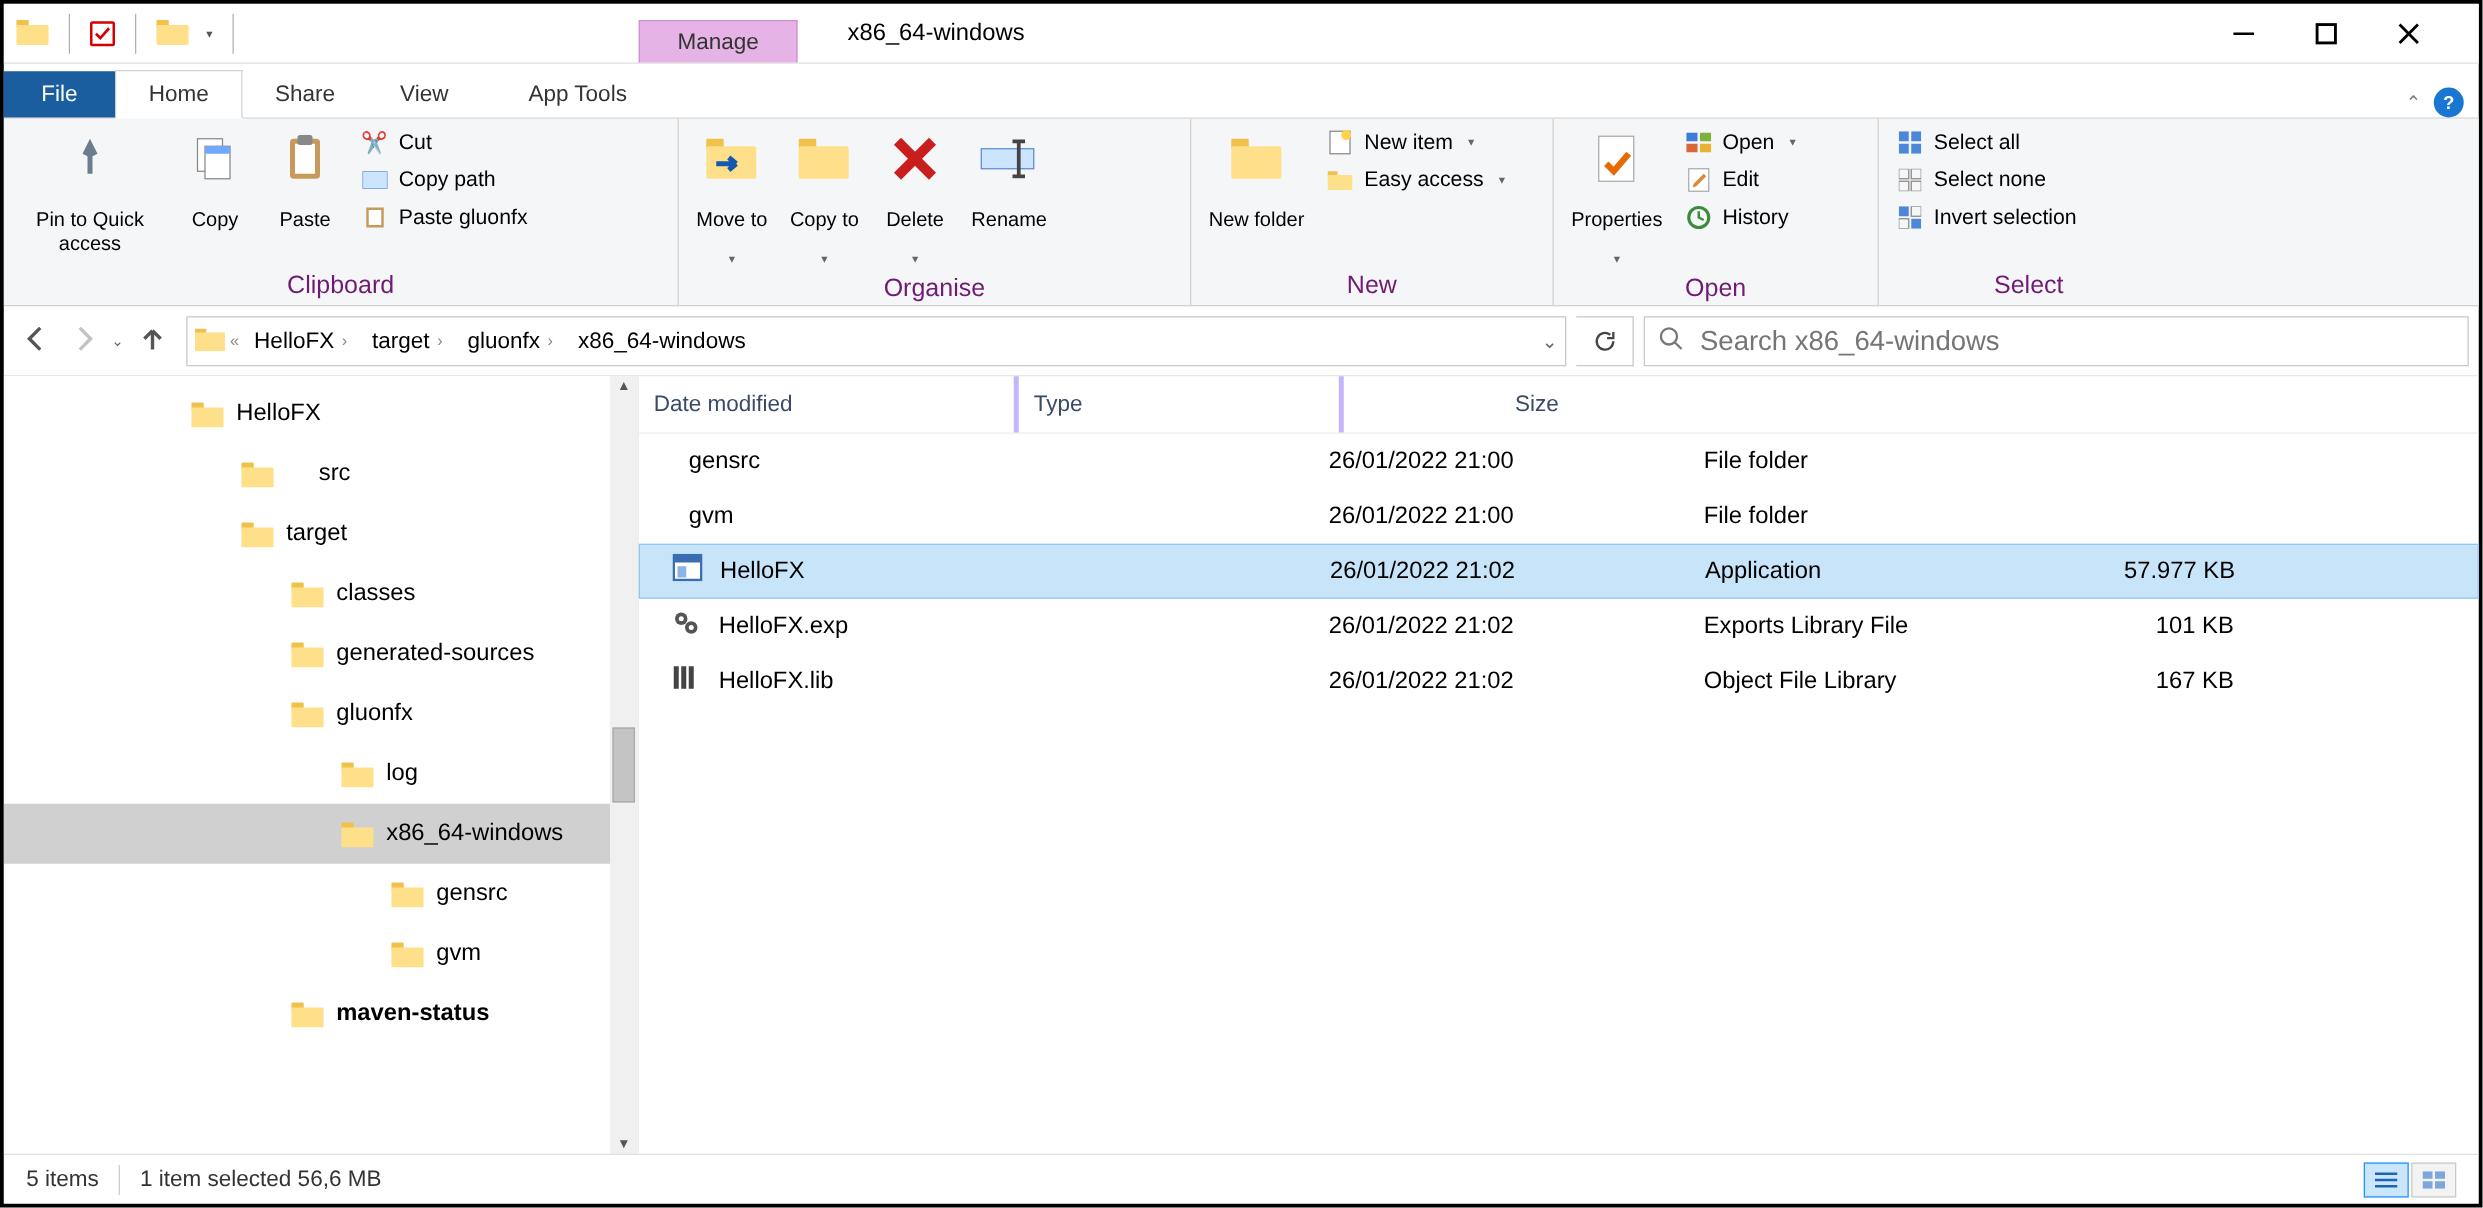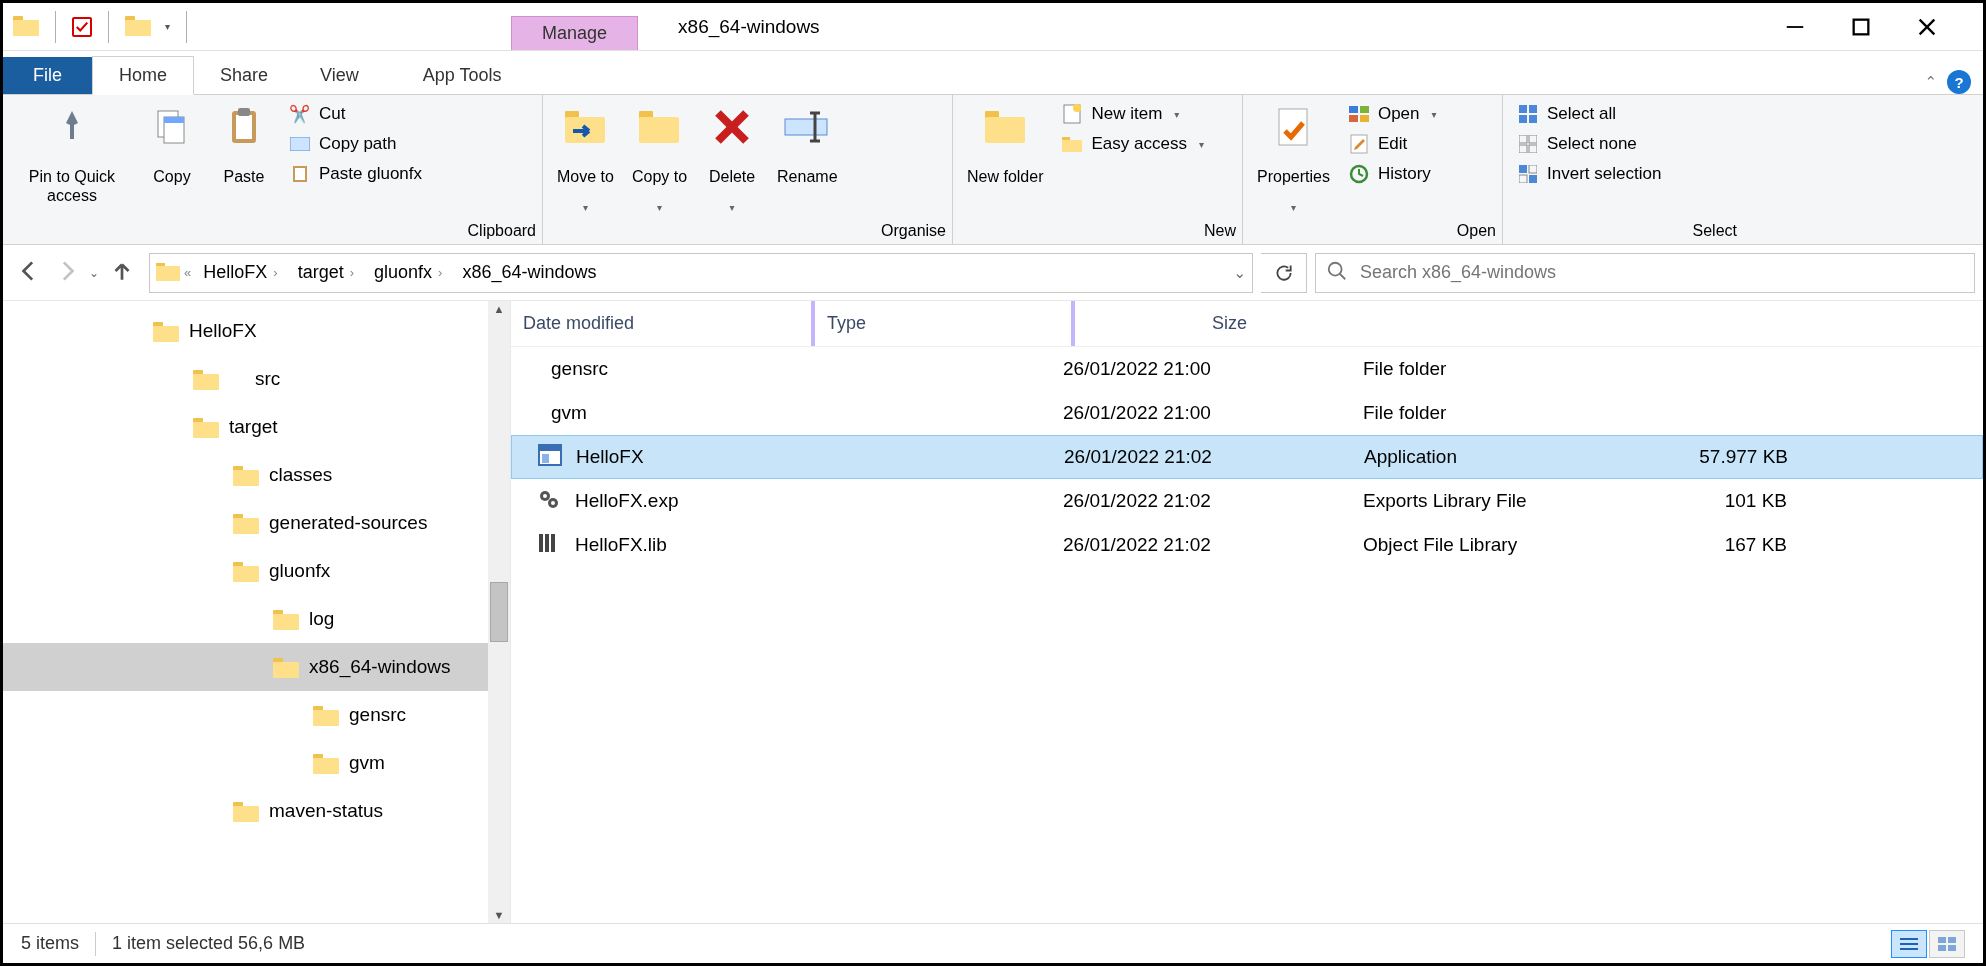--- a/index.html
+++ b/index.html
@@ -72,21 +72,21 @@
 
   
   .ribbon {
     background:#f5f6f7; height:150px; display:flex; border-bottom:1px solid #d0d0d0;
   }
   .ribgroup {
     display:flex; flex-direction:column; border-right:1px solid #d0d0d0;
     padding:4px 6px 0 6px;
   }
   .ribgroup-body { flex:1; display:flex; align-items:flex-start; gap:2px; }
-  .ribgroup-label { text-align:right; font-size:16px; color:#000000; padding:2px 0 4px 0; }
+  .ribgroup-label { text-align:center; font-size:20px; color:#701a75; padding:2px 0 4px 0; }
   .bigbtn {
     display:flex; flex-direction:column; align-items:center; justify-content:flex-start;
     padding:4px 8px; text-align:center; font-size:16px; line-height:1.2; gap:16px;
     min-width:70px;
   }
   .bigbtn .ic { width:48px; height:48px; display:flex; align-items:center; justify-content:center;}
   .smallbtn-col { display:flex; flex-direction:column; gap:4px; padding:2px 4px; }
   .smallbtn { display:flex; align-items:center; gap:8px; font-size:17px; padding:2px 4px; white-space:nowrap;}
   .smallbtn .sic { width:22px; height:22px; display:flex; align-items:center; justify-content:center;}
   .caret { font-size:10px; color:#666; margin-left:4px;}
@@ -108,21 +108,21 @@
   .crumb-sep { color:#888; font-size:13px;}
   .refresh-box {
     width:46px; height:40px; border:1px solid #c8c8c8; border-left:none; display:flex;
     align-items:center; justify-content:center; background:#fff;
   }
   .searchbox {
     width:660px; height:40px; border:1px solid #c8c8c8; display:flex; align-items:center;
     padding:0 10px; gap:12px; background:#fff; color:#777;
   }
   .searchbox input {
-    border:none; outline:none; font-size:18px; flex:1; color:#ec4899; background:transparent;
+    border:none; outline:none; font-size:22px; flex:1; color:#ec4899; background:transparent;
   }
 
   
   .body {
     flex:1; display:flex; min-height:0;
   }
   .tree-pane {
     width:508px; display:flex; border-right:1px solid #e8e8e8; background:#fff;
   }
   .tree { flex:1; padding-top:6px; overflow:hidden;}
@@ -593,21 +593,21 @@
           </svg>
           <span>gensrc</span>
         </div>
         <div class="tree-row" style="padding-left: 310px;">
           <svg class="folder-svg fic" viewBox="0 0 26 22">
             <rect class="tab" x="0" y="2" width="10" height="6" rx="1"></rect>
             <rect class="body" x="0" y="6" width="26" height="16" rx="1"></rect>
           </svg>
           <span>gvm</span>
         </div>
-        <div class="tree-row" style="padding-left: 230px;">
+        <div class="tree-row" style="padding-left: 230px; font-weight: bold;">
           <svg class="folder-svg fic" viewBox="0 0 26 22">
             <rect class="tab" x="0" y="2" width="10" height="6" rx="1"></rect>
             <rect class="body" x="0" y="6" width="26" height="16" rx="1"></rect>
           </svg>
           <span>maven-status</span>
         </div>
       </div>
     <div class="scroll-tree">
       <span class="scroll-arrow">▲</span>
       <div style="flex:1;display:flex;align-items:center">

